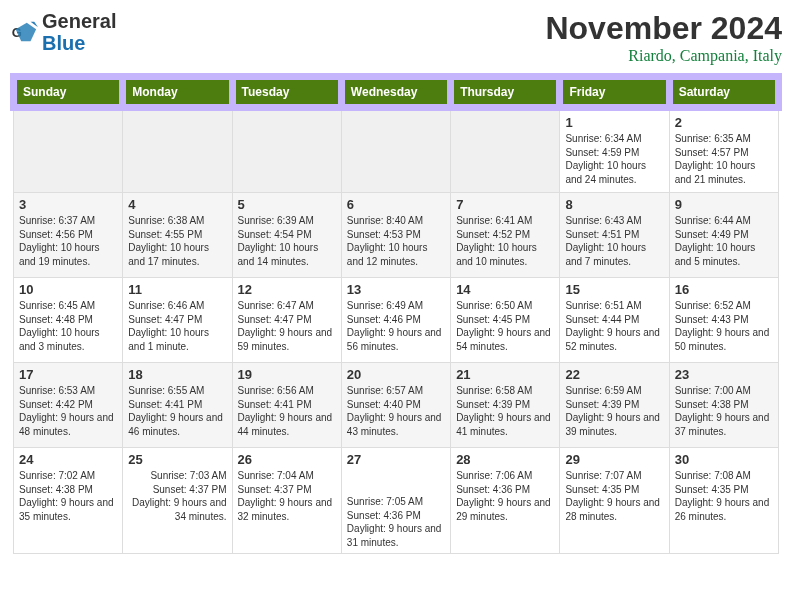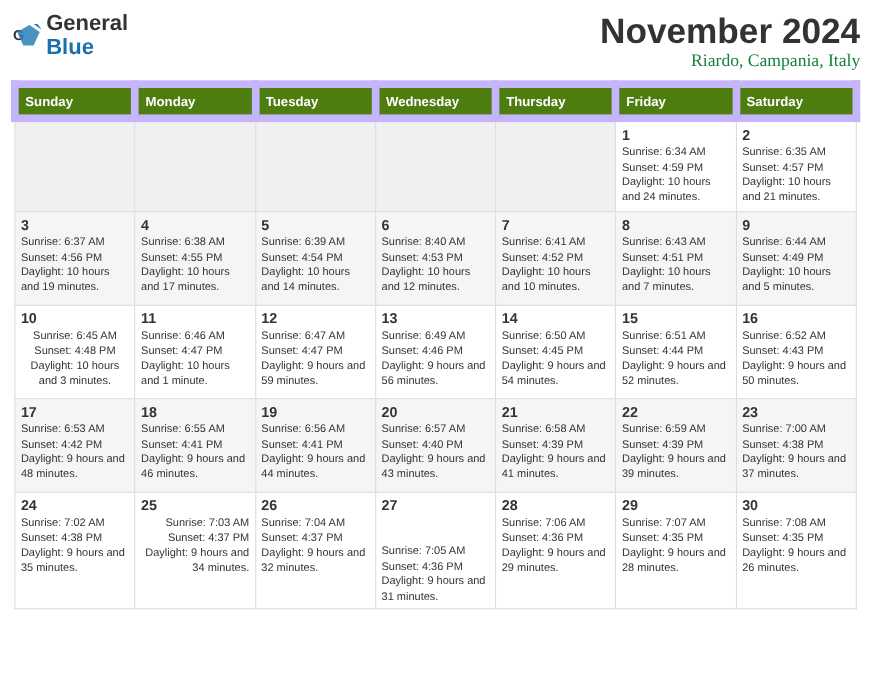--- a/index.html
+++ b/index.html
@@ -174,21 +174,21 @@
         <td>
           <span class="day-num">9</span>
           <div style="white-space: pre-line; font-size: 10px; line-height: 1.35;">Sunrise: 6:44 AM
 Sunset: 4:49 PM
 Daylight: 10 hours and 5 minutes.</div>
         </td>
       </tr>
       <tr class="row-normal">
         <td>
           <span class="day-num">10</span>
-          <div style="white-space: pre-line; font-size: 10px; line-height: 1.35; text-align: center;">Sunrise: 6:45 AM
+          <div style="white-space: pre-line; font-size: 10px; line-height: 1.35;">Sunrise: 6:45 AM
 Sunset: 4:48 PM
 Daylight: 10 hours and 3 minutes.</div>
         </td>
         <td>
           <span class="day-num">11</span>
           <div style="white-space: pre-line; font-size: 10px; line-height: 1.35;">Sunrise: 6:46 AM
 Sunset: 4:47 PM
 Daylight: 10 hours and 1 minute.</div>
         </td>
         <td>

